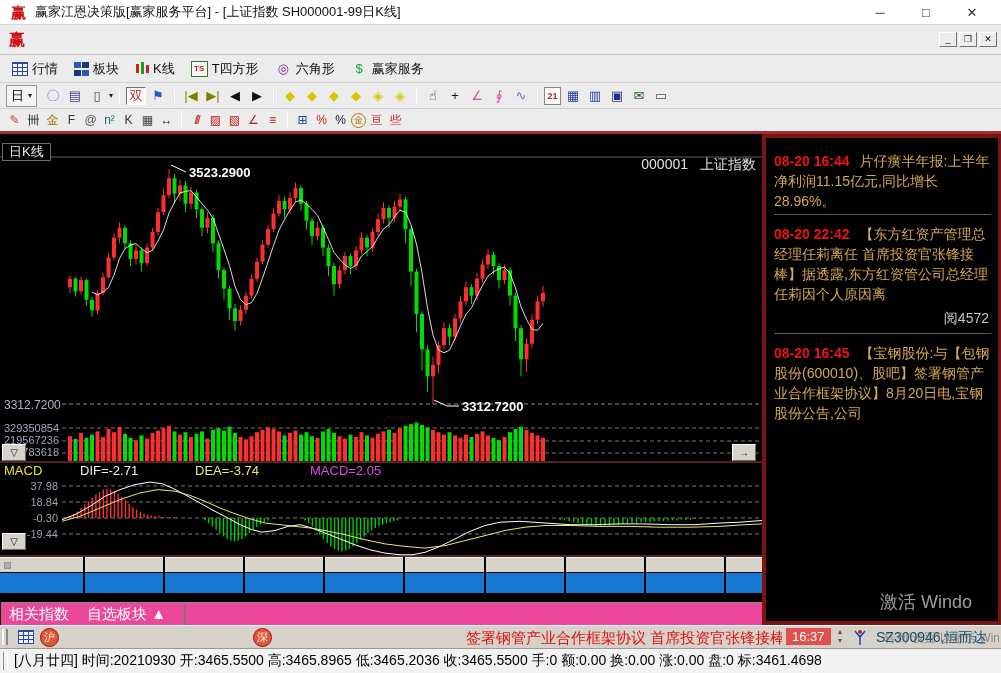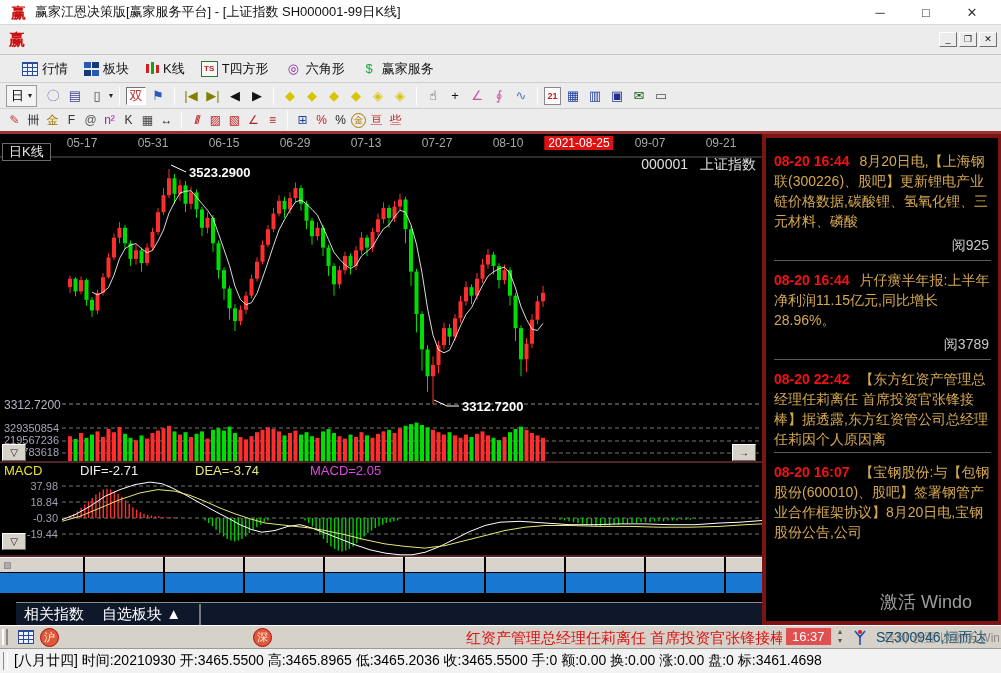--- a/index.html
+++ b/index.html
@@ -16,21 +16,21 @@
   #win-controls { margin-left:auto; display:flex; gap:24px; padding-right:18px; color:#333; }
   .win-btn { width:22px; text-align:center; font-size:13px; cursor:default; }
   
   #menubar { position:absolute; left:0; top:25px; width:1001px; height:30px; background:#ececec; border-bottom:1px solid #c8c8c8; display:flex; align-items:center; }
   #menu-logo { width:18px; height:18px; margin:0 12px 0 8px; color:#cc1111; font-weight:bold; font-size:16px; line-height:18px; text-align:center; }
   .menu-item { font-size:14px; color:#111; padding:3px 8px; cursor:default; }
   #mdi-controls { margin-left:auto; display:flex; gap:2px; padding-right:4px; }
   .mdi-btn { width:18px; height:15px; background:#ececec; border:1px solid; border-color:#fff #707070 #707070 #fff; font-size:9px; line-height:13px; text-align:center; color:#111; }
   
   .tb { position:absolute; left:0; width:1001px; background:#ececec; display:flex; align-items:center; }
-  #tb1 { top:55px; height:28px; border-bottom:1px solid #d0d0d0; padding-left:16px; gap:4px; }
+  #tb1 { top:55px; height:28px; border-bottom:1px solid #d0d0d0; padding-left:6px; gap:4px; }
   #tb2 { top:83px; height:26px; border-bottom:1px solid #d0d0d0; padding-left:6px; gap:2px; }
   #tb3 { top:109px; height:22px; padding-left:6px; gap:2px; }
   .tb-item { display:flex; align-items:center; gap:4px; padding:2px 6px; font-size:13px; color:#111; cursor:default; }
   .tb-icon { display:inline-flex; align-items:center; justify-content:center; width:17px; height:16px; font-size:13px; line-height:16px; }
   .tb-icon.boxed { border:1px solid #2a7a2a; font-size:8px; font-weight:bold; background:#f8f8f8; }
   .ico { display:inline-flex; align-items:center; justify-content:center; min-width:20px; height:18px; font-size:13px; cursor:default; }
   .ico.small { min-width:17px; font-size:12px; }
   .ico.pressed { border:1px solid; border-color:#707070 #fff #fff #707070; background:#fff; }
   .sep { width:1px; height:18px; background:#9a9a9a; border-right:1px solid #fff; margin:0 4px; }
   #period-btn { display:flex; align-items:center; border:1px solid #9a9a9a; background:#f4f4f4; padding:1px 4px; margin-right:4px; font-size:13px; gap:4px; }
@@ -59,21 +59,21 @@
   #chart-svg { position:absolute; left:0; top:0; }
   .panel-btn { position:absolute; width:24px; height:17px; background:#d6d2ca; border:1px solid; border-color:#fff #6a6a6a #6a6a6a #fff; color:#111; font-size:10px; line-height:15px; text-align:center; z-index:4; }
   #vol-collapse { left:2px; top:310px; }
   #macd-collapse { left:2px; top:399px; }
   #scroll-right { left:732px; top:310px; }
   #strip-gray { position:absolute; left:0; top:423px; width:762px; height:15px; background:#000; display:flex; gap:2px; }
   .strip-cell-g { height:15px; background:#d8d4cc; border-top:1px solid #f5f5f5; display:flex; align-items:center; }
   .strip-img { width:11px; height:10px; margin-left:3px; font-size:9px; line-height:10px; color:#777; }
   #strip-blue { position:absolute; left:0; top:439px; width:762px; height:20px; background:#000; display:flex; gap:2px; }
   .strip-cell-b { height:20px; background:#1877d0; }
-  #tabs-row { position:absolute; left:16px; top:468px; width:762px; height:23px; background:#0f172a; border-top:1px solid #8a8a8a; display:flex; align-items:center; }
+  #tabs-row { position:absolute; left:1px; top:468px; width:762px; height:23px; background:#ec4899; border-top:1px solid #8a8a8a; display:flex; align-items:center; }
   .bottom-tab { color:#fff; font-size:15px; padding:2px 10px 2px 8px; cursor:default; white-space:nowrap; }
   #tabs-divider { width:2px; height:21px; background:#777; margin-left:8px; }
   
   #news-panel { position:absolute; left:762px; top:134px; width:239px; height:491px; background:#000;
     border-left:4px solid #7d1414; border-top:4px solid #7d1414; border-right:3px solid #7d1414; border-bottom:4px solid #7d1414;
     padding:4px 7px 0 8px; overflow:hidden; }
   .news-item { padding:9px 0 3px 0; border-bottom:1px solid #5a5a5a; color:#d5a852; font-size:14px; line-height:20px; cursor:default; }
   .news-item:last-child { border-bottom:none; }
   .news-time { color:#ee1212; font-weight:bold; margin-right:10px; }
   .news-reads { text-align:right; color:#c6c6c6; font-size:14px; padding:4px 2px 2px 0; }
@@ -184,53 +184,41 @@
       <span class="ico" style="color: rgb(32, 48, 144);">▣</span>
       <span class="ico" style="color: rgb(32, 96, 32);">✉</span>
       <span class="ico" style="color: rgb(80, 80, 80);">▭</span>
     </div>
   <div class="tb" id="tb3">
       <span class="ico small" style="color: rgb(192, 48, 48); letter-spacing: 0px;">✎</span>
       <span class="ico small" style="color: rgb(34, 34, 34); letter-spacing: 0px;">卌</span>
       <span class="ico small" style="color: rgb(168, 120, 0); letter-spacing: 0px;">金</span>
       <span class="ico small" style="color: rgb(51, 51, 51); letter-spacing: 0px;">F</span>
       <span class="ico small" style="color: rgb(85, 85, 85); letter-spacing: 0px;">@</span>
-      <span class="ico small" style="color: #a21caf; letter-spacing: 0px;">n²</span>
+      <span class="ico small" style="color: #0f766e; letter-spacing: 0px;">n²</span>
       <span class="ico small" style="color: rgb(51, 51, 51); letter-spacing: 0px;">K</span>
       <span class="ico small" style="color: rgb(68, 68, 68); letter-spacing: 0px;">▦</span>
       <span class="ico small" style="color: rgb(34, 34, 34); letter-spacing: 0px;">↔</span>
       <div class="sep"></div>
       <span class="ico small" style="color: rgb(192, 32, 32); letter-spacing: -2px;">///</span>
       <span class="ico small" style="color: rgb(192, 32, 32); letter-spacing: 0px;">▨</span>
       <span class="ico small" style="color: rgb(192, 32, 32); letter-spacing: 0px;">▧</span>
       <span class="ico small" style="color: rgb(176, 32, 32); letter-spacing: 0px;">∠</span>
       <span class="ico small" style="color: rgb(176, 32, 32); letter-spacing: 0px;">≡</span>
       <div class="sep"></div>
       <span class="ico small" style="color: rgb(32, 64, 160); letter-spacing: 0px;">⊞</span>
       <span class="ico small" style="color: rgb(192, 32, 32); letter-spacing: 0px;">%</span>
       <span class="ico small" style="color: rgb(34, 34, 34); letter-spacing: 0px;">%</span>
       <span class="ico small" style="color: rgb(168, 120, 0); letter-spacing: 0px; border: 1px solid rgb(168, 120, 0); border-radius: 50%; font-size: 9px; min-width: 15px; height: 15px;">金</span>
       <span class="ico small" style="color: rgb(192, 32, 32); letter-spacing: 0px;">亘</span>
       <span class="ico small" style="color: rgb(192, 32, 32); letter-spacing: 0px;">些</span>
     </div>
   <div id="redline"></div>
 
   <div id="chart-region">
-    <div id="dates-row">
-        <span class="date-label" style="left: 82px;">05-17</span>
-        <span class="date-label" style="left: 153px;">05-31</span>
-        <span class="date-label" style="left: 224px;">06-15</span>
-        <span class="date-label" style="left: 295px;">06-29</span>
-        <span class="date-label" style="left: 366px;">07-13</span>
-        <span class="date-label" style="left: 437px;">07-27</span>
-        <span class="date-label" style="left: 508px;">08-10</span>
-        <span class="date-label hl" style="left: 579px;">2021-08-25</span>
-        <span class="date-label" style="left: 650px;">09-07</span>
-        <span class="date-label" style="left: 721px;">09-21</span>
-      </div>
     <div id="kline-tab">日K线</div>
     <div id="symbol-line">
       <span>000001</span>
       <span>上证指数</span>
     </div>
     <svg id="chart-svg" width="762" height="491" viewBox="0 134 762 491">
         <line x1="0" y1="157" x2="762" y2="157" stroke="#5a5a5a" stroke-width="1"></line>
         <g>
           <line x1="62" y1="404" x2="762" y2="404" stroke="#8a8a8a" stroke-dasharray="4 3"></line>
           <line x1="62" y1="428" x2="762" y2="428" stroke="#777" stroke-dasharray="4 3"></line>
@@ -669,36 +657,35 @@
       </div>
     <div id="tabs-row">
         <span class="bottom-tab">相关指数</span>
         <span class="bottom-tab">自选板块 ▲</span>
         <div id="tabs-divider"></div>
       </div>
   </div>
 
   <div id="news-panel">
     <div id="news-list">
-        <div class="news-item"><span class="news-time">08-20 16:44</span><span>8月20日电,【上海钢联(300226)、股吧】更新锂电产业链价格数据,碳酸锂、氢氧化锂、三元材料、磷酸</span><div class="news-reads">阅925</div></div>
-        <div class="news-item"><span class="news-time">08-20 16:44</span><span>片仔癀半年报:上半年净利润11.15亿元,同比增长28.96%。</span><div class="news-reads">阅3789</div></div>
-        <div class="news-item"><span class="news-time">08-20 22:42</span><span>【东方红资产管理总经理任莉离任 首席投资官张锋接棒】据透露,东方红资管公司总经理任莉因个人原因离</span></div>
-        <div class="news-item"><span class="news-time">08-20 16:07</span><span>【宝钢股份:与【包钢股份(600010)、股吧】签署钢管产业合作框架协议】8月20日电,宝钢股份公告,公司</span></div>
+        <div class="news-item"><span class="news-time">08-20 16:44</span><span>片仔癀半年报:上半年净利润11.15亿元,同比增长28.96%。</span></div>
+        <div class="news-item"><span class="news-time">08-20 22:42</span><span>【东方红资产管理总经理任莉离任 首席投资官张锋接棒】据透露,东方红资管公司总经理任莉因个人原因离</span><div class="news-reads">阅4572</div></div>
+        <div class="news-item"><span class="news-time">08-20 16:45</span><span>【宝钢股份:与【包钢股份(600010)、股吧】签署钢管产业合作框架协议】8月20日电,宝钢股份公告,公司</span></div>
       </div>
   </div>
 
   <div id="watermark1">激活 Windo</div>
   <div id="watermark2">转到“设置”以激活 Win</div>
 
   <div id="ticker-row">
     <div id="ticker-grip"></div>
     <div id="ticker-grid-icon" class="grid-ico"></div>
     <div class="seal" id="seal-sh">沪</div>
     <div class="seal" id="seal-sz">深</div>
-    <div id="ticker-news">红资产管理总经理任莉离任 首席投资官张锋接棒</div>
+    <div id="ticker-news">签署钢管产业合作框架协议 首席投资官张锋接棒</div>
     <div id="ticker-time">16:37</div>
     <div id="ticker-arrows">
         <span>▴</span>
         <span>▾</span>
       </div>
     <svg id="antenna-icon" width="16" height="17">
       <circle cx="8" cy="3" r="2" fill="#d02020"></circle>
       <path d="M3 2 L8 8 L13 2" stroke="#2040c0" stroke-width="1.5" fill="none"></path>
       <line x1="8" y1="6" x2="8" y2="16" stroke="#2040c0" stroke-width="1.5"></line>
     </svg>

